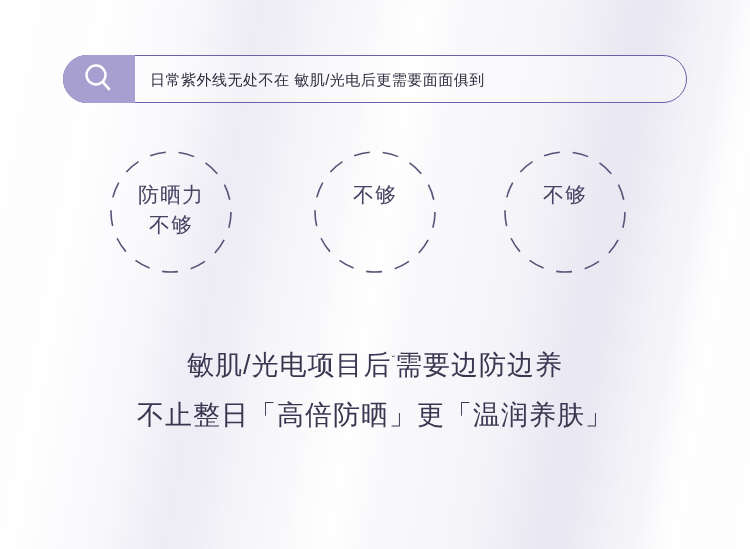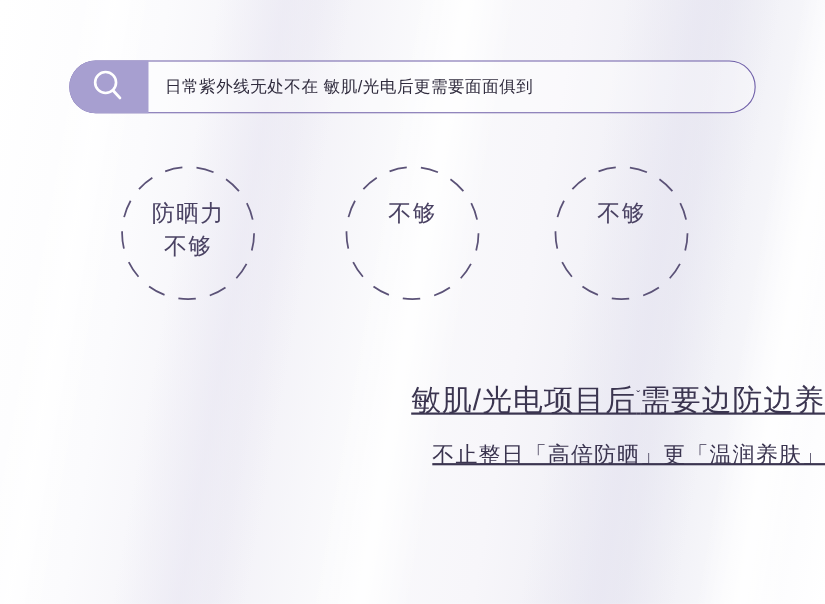--- a/index.html
+++ b/index.html
@@ -118,33 +118,32 @@
     line-height: 30px;
     color: #4a4263;
   }
 
   
   .copy {
     position: absolute;
     left: 0;
     top: 340px;
     width: 750px;
-    text-align: right;
+    text-align: center;
     color: #3b3550;
-    text-decoration: underline;
   }
   .copy .l1 {
     font-size: 27px;
     line-height: 40px;
     letter-spacing: 1px;
     position: relative;
     display: block;
   }
   .copy .l2 {
-    font-size: 20px;
+    font-size: 27px;
     line-height: 40px;
     letter-spacing: 1px;
     display: block;
     margin-top: 10px;
   }
   .caret {
     font-size: 11px;
     vertical-align: super;
     color: #3b3550;
     letter-spacing: 0;

